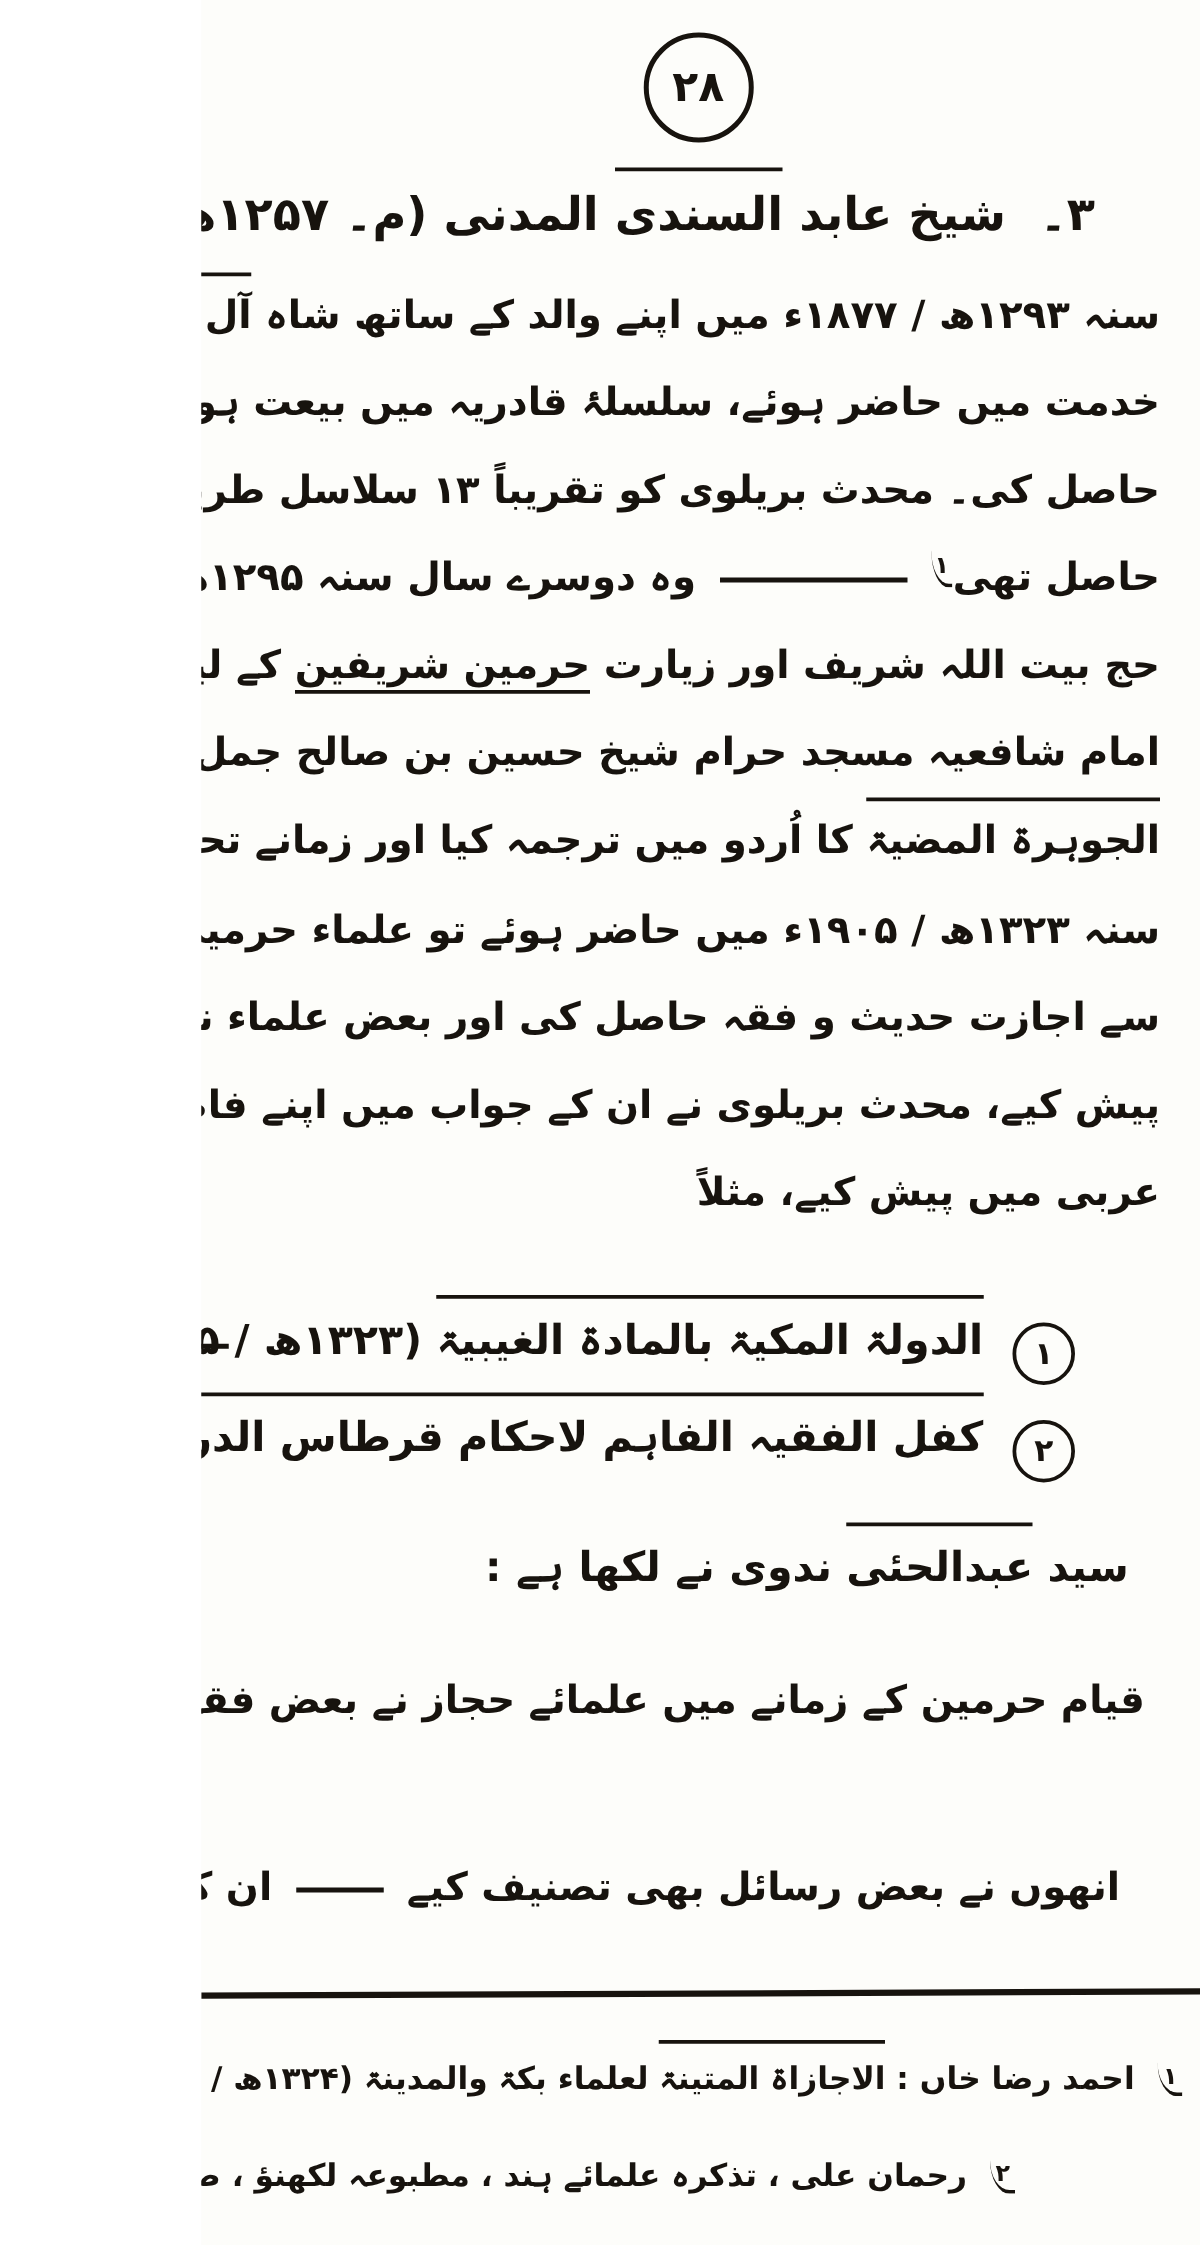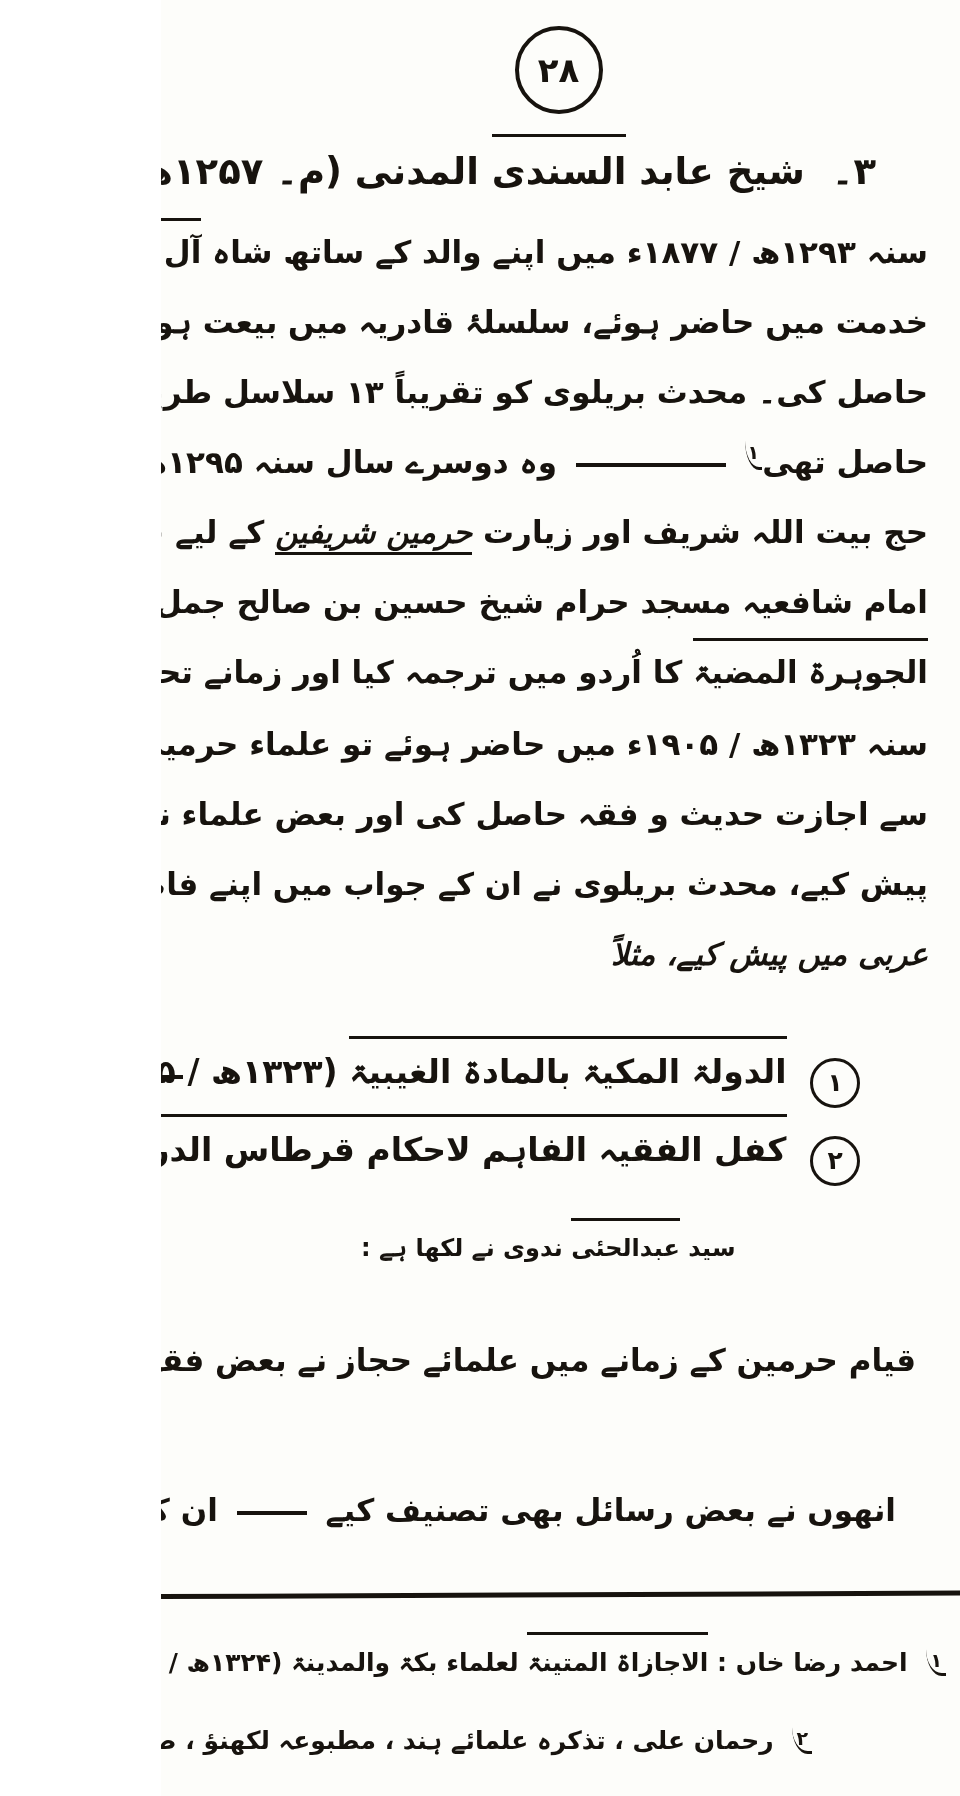--- a/index.html
+++ b/index.html
@@ -14,37 +14,37 @@
     position:absolute;top:26px;left:calc(50% - 46px);width:80px;height:80px;
     border:4px solid #17130e;border-radius:50%;
     display:flex;align-items:center;justify-content:center;font-size:34px;
   }
   
   .heading{top:150px;right:84px;left:150px;text-align:right;font-size:37px;white-space:nowrap;}
   .heading .num{margin-left:14px;}
   
   .bline{right:32px;left:36px;font-size:31px;line-height:1.35;
          text-align:justify;text-align-last:justify;white-space:nowrap;}
-  .rline{text-align:left;text-align-last:right;font-style:italic;}
+  .rline{text-align:left;text-align-last:right;}
   
   .ov{border-top:3px solid currentColor;padding-top:13px;}
-  .un{border-bottom:3px solid currentColor;padding-bottom:2px;font-style:italic;}
+  .un{border-bottom:3px solid currentColor;padding-bottom:2px;}
   
   .fnref{display:inline-block;font-size:19px;transform:translateY(-14px);
          border-bottom:3px solid currentColor;border-bottom-left-radius:80% 100%;
          padding:0 3px 1px;}
   
   .dash{display:inline-block;height:4px;background:currentColor;vertical-align:middle;margin:0 8px;}
   .d150{width:150px;}.d70{width:70px;}
   
   .work{right:100px;left:30px;font-size:33px;white-space:nowrap;}
   .wnum{display:inline-flex;align-items:center;justify-content:center;
         width:44px;height:44px;border:3px solid currentColor;border-radius:50%;
         font-size:25px;margin-left:12px;vertical-align:-8px;}
-  .attr{right:30px;left:200px;text-align:left;font-size:24px;white-space:nowrap;}
+  .attr{right:30px;left:200px;text-align:center;font-size:33px;white-space:nowrap;}
   
   .quote{text-align:right;font-size:31px;line-height:1.35;white-space:nowrap;}
   
   .divider{position:absolute;top:1592px;left:0;width:948px;height:5px;background:#17130e;transform:rotate(-0.25deg);}
   .fn{left:20px;font-size:25px;white-space:nowrap;}
   .fnm{display:inline-block;font-size:19px;border-bottom:3px solid currentColor;
        border-bottom-left-radius:80% 100%;padding:0 4px 2px;margin-left:10px;vertical-align:4px;}
   .stray{position:absolute;left:0;top:1075px;width:22px;height:4px;background:#17130e;}
 </style>
 </head>

